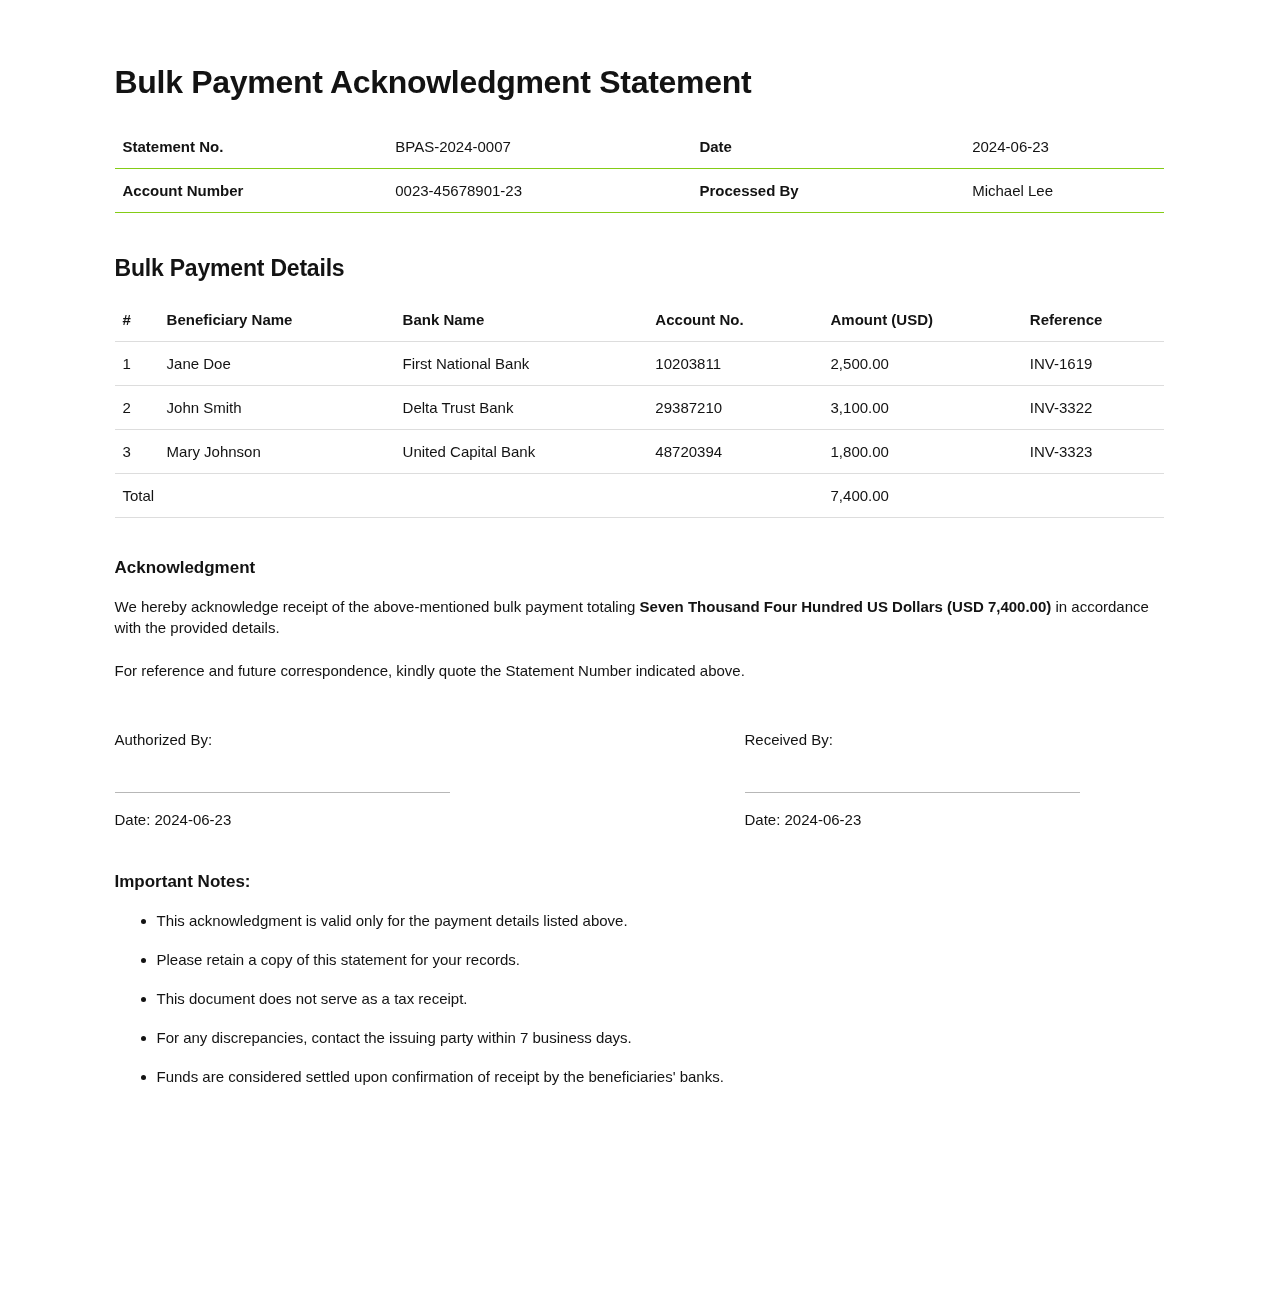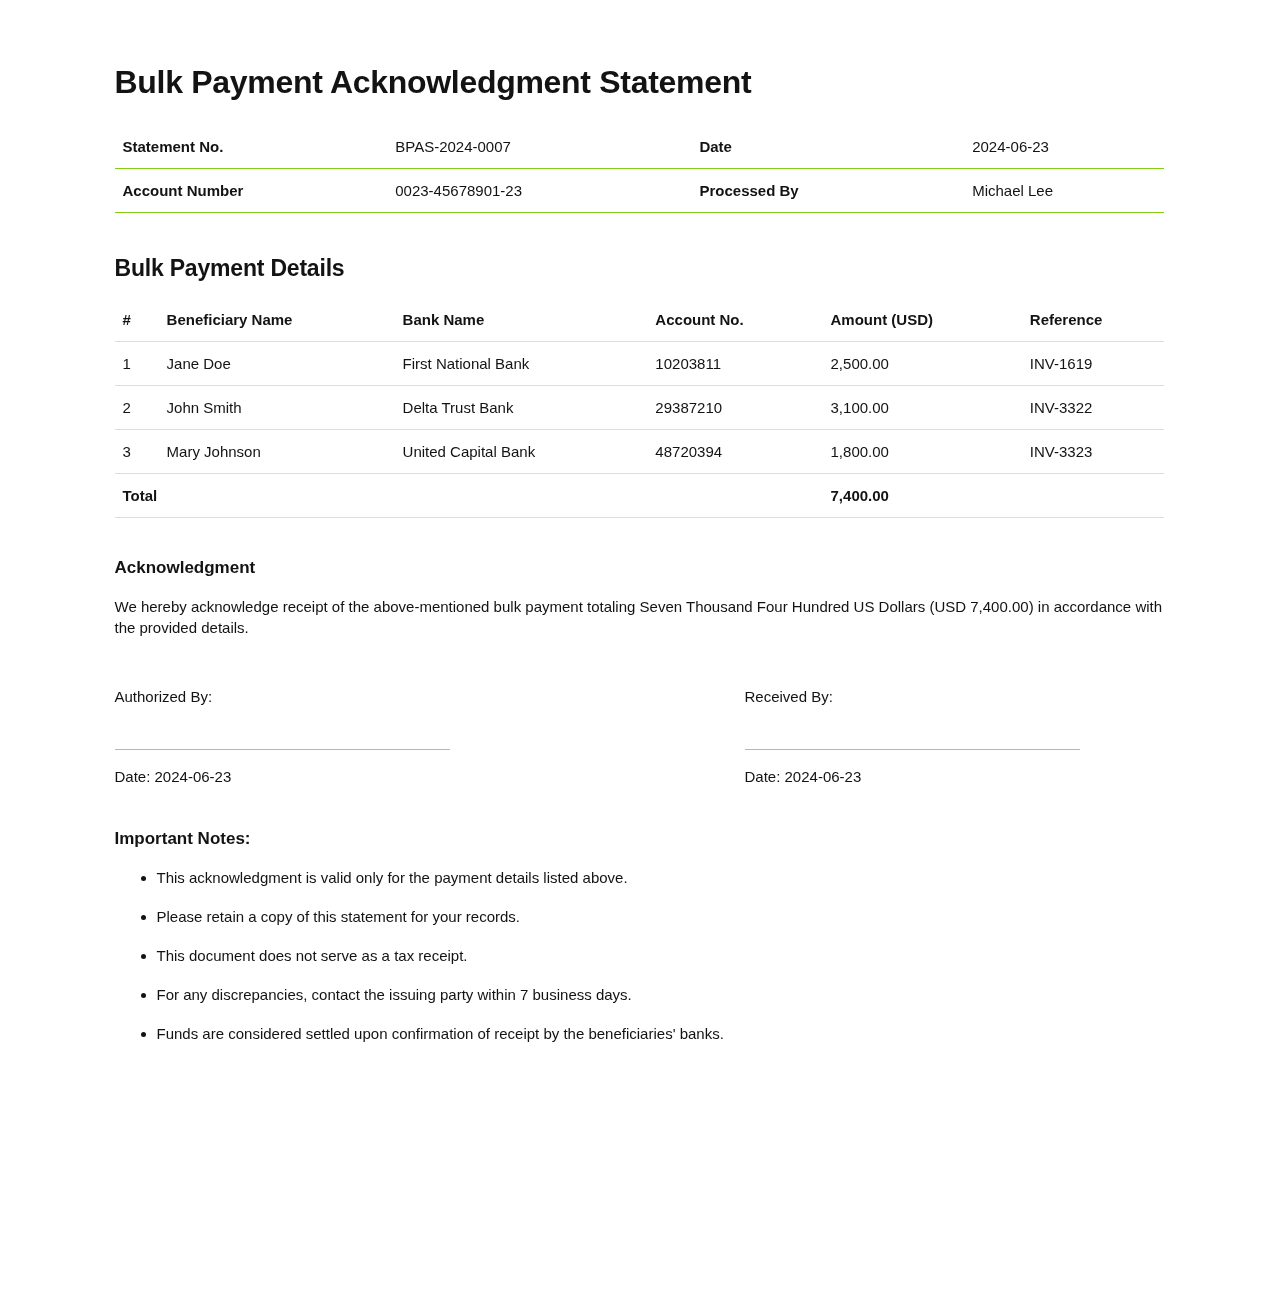--- a/index.html
+++ b/index.html
@@ -55,32 +55,32 @@
     padding: 13px 8px;
     border-bottom: 1px solid #dddddd;
     white-space: nowrap;
   }
   .details-table td {
     padding: 13px 8px;
     border-bottom: 1px solid #dddddd;
     white-space: nowrap;
     overflow: hidden;
   }
-  .details-table .total-row td { font-weight: 700; }
+  .details-table .total-row td { font-weight: 400; }
   
   h3.sub-title {
     font-size: 17px;
     font-weight: 700;
     margin: 40px 0 18px 0;
   }
   p.body-text {
     margin: 0 0 22px 0;
     line-height: 21px;
   }
-  .bold { font-weight: 400; }
+  .bold { font-weight: 700; }
   
   .sig-row {
     display: flex;
     margin-top: 48px;
   }
   .sig-col { width: 335px; }
   .sig-col.right { margin-left: 295px; }
   .sig-label { line-height: 21px; }
   .sig-line {
     height: 42px;
@@ -186,20 +186,21 @@
         <td>7,400.00</td>
         <td></td>
       </tr>
     </tbody>
   </table>
 
   <h3 class="sub-title">Acknowledgment</h3>
 
   <p class="body-text"><span>We hereby acknowledge receipt of the above-mentioned bulk payment totaling </span><span class="bold">Seven Thousand Four Hundred US Dollars (USD 7,400.00)</span><span> in accordance with the provided details.</span></p>
 
+  <p class="body-text">For reference and future correspondence, kindly quote the Statement Number indicated above.</p>
 
   <div class="sig-row">
     <div class="sig-col">
       <div class="sig-label">Authorized By:</div>
       <div class="sig-line"></div>
       <div class="sig-date">Date: 2024-06-23</div>
     </div>
     <div class="sig-col right">
       <div class="sig-label">Received By:</div>
       <div class="sig-line"></div>

